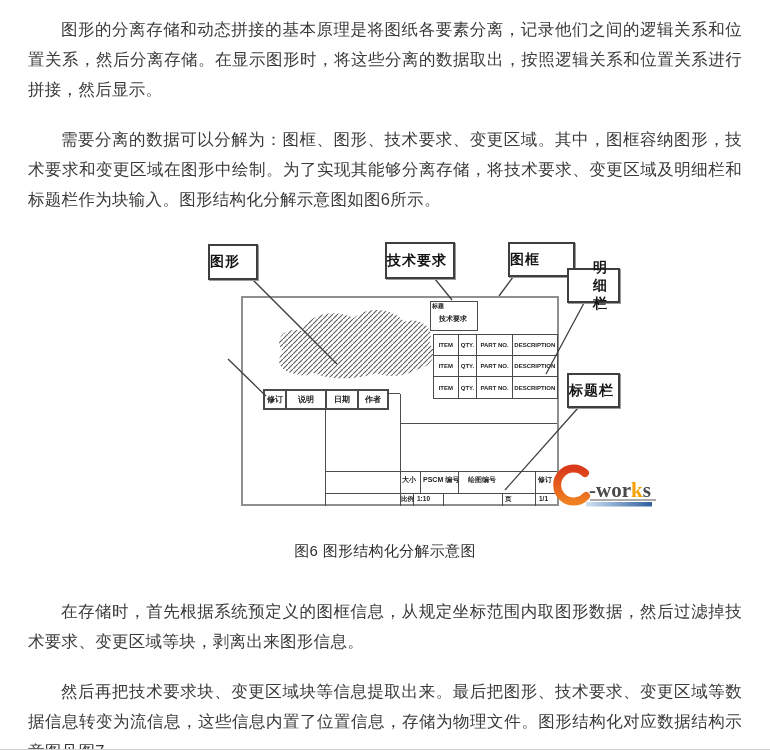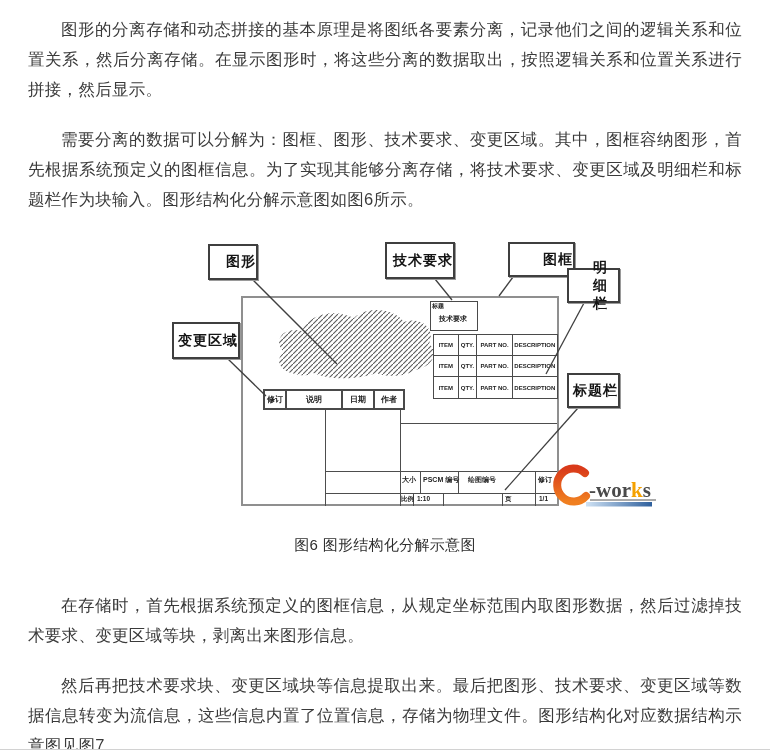--- a/index.html
+++ b/index.html
@@ -14,21 +14,21 @@
   .para{
     margin:0 0 20px 0;font-size:16.5px;line-height:30px;
     text-align:justify;text-indent:2em;color:#3a3a3a;
     letter-spacing:0.3px;
   }
   
   .fig-canvas{position:relative;width:714px;height:290px;margin:14px 0 0 -28px;}
   .fig-canvas *{box-sizing:border-box;}
   .lbl{
     position:absolute;background:#fff;border:2px solid #3f3f3f;
-    box-shadow:1px 1px 0 #9a9a9a;display:flex;align-items:center;justify-content:flex-end;
+    box-shadow:1px 1px 0 #9a9a9a;display:flex;align-items:center;justify-content:flex-start;
     font-size:14px;font-weight:bold;color:#151515;z-index:6;letter-spacing:1px;
   }
   .frame{position:absolute;left:241px;top:62px;width:318px;height:210px;border:2px solid #8f8f8f;background:#fff;z-index:1;}
   .ln{position:absolute;background:#4d4d4d;z-index:2;}
   .cloud{position:absolute;left:268px;top:70px;z-index:2;}
   .techbox{position:absolute;left:430px;top:67px;width:48px;height:30px;border:1px solid #4a4a4a;background:#fff;z-index:3;}
   .techbox .tag{position:absolute;left:1px;top:0px;font-size:6px;font-weight:bold;color:#222;}
   .techbox .txt{position:absolute;left:8px;top:12px;font-size:7px;font-weight:bold;color:#222;}
   .ptable{position:absolute;left:433px;top:100px;width:125px;border:1px solid #4a4a4a;background:#fff;z-index:3;}
   .pt-row{display:flex;height:21px;border-bottom:1px solid #4a4a4a;}
@@ -38,27 +38,27 @@
   .pt-cell:last-child{border-right:none;}
   .c1{width:25px;} .c2{width:19px;} .c3{width:36px;} .c4{width:45px;}
   .rstrip{position:absolute;left:263px;top:155px;height:21px;display:flex;border:2px solid #4a4a4a;background:#fff;z-index:3;}
   .r-cell{border-right:2px solid #4a4a4a;display:flex;align-items:center;justify-content:center;
     font-size:8px;font-weight:bold;color:#222;overflow:hidden;white-space:nowrap;}
   .r-cell:last-child{border-right:none;border-radius:6px;}
   .tbt{position:absolute;font-size:7px;font-weight:bold;color:#222;white-space:nowrap;z-index:3;}
   .tbt2{position:absolute;font-size:6.5px;font-weight:bold;color:#222;white-space:nowrap;z-index:3;}
   .leaders{position:absolute;left:0;top:0;z-index:5;pointer-events:none;}
   .logo{position:absolute;left:548px;top:226px;z-index:8;}
-  .caption{margin:6px 0 30px 0;text-align:center;font-size:15px;color:#2e2e2e;text-indent:0;}
+  .caption{margin:12px 0 30px 0;text-align:center;font-size:15px;color:#2e2e2e;text-indent:0;}
 </style>
 </head>
 <body>
 
 <p class="para">图形的分离存储和动态拼接的基本原理是将图纸各要素分离，记录他们之间的逻辑关系和位置关系，然后分离存储。在显示图形时，将这些分离的数据取出，按照逻辑关系和位置关系进行拼接，然后显示。</p>
-<p class="para">需要分离的数据可以分解为：图框、图形、技术要求、变更区域。其中，图框容纳图形，首先根据系统预定义的图框信息。为了实现其能够分离存储，将技术要求、变更区域及明细栏和标题栏作为块输入。图形结构化分解示意图如图6所示。</p>
+<p class="para">需要分离的数据可以分解为：图框、图形、技术要求、变更区域。其中，图框容纳图形，技术要求和变更区域在图形中绘制。为了实现其能够分离存储，将技术要求、变更区域及明细栏和标题栏作为块输入。图形结构化分解示意图如图6所示。</p>
 
 <div class="fig-canvas" style="width:770px;">
 
   <div class="frame"></div>
 
   <svg class="cloud" width="176" height="78" viewBox="0 0 176 78">
     <defs>
       <pattern id="hatch" width="5" height="5" patternUnits="userSpaceOnUse">
         <line x1="0" y1="5" x2="5" y2="0" stroke="#5a5a5a" stroke-width="1.1"></line>
       </pattern>
@@ -87,21 +87,21 @@
     <div class="pt-row">
       <div class="pt-cell c1">ITEM</div>
       <div class="pt-cell c2">QTY.</div>
       <div class="pt-cell c3">PART NO.</div>
       <div class="pt-cell c4">DESCRIPTION</div>
     </div>
   </div>
 
   <div class="rstrip">
     <div class="r-cell" style="width:22px">修订</div>
-    <div class="r-cell" style="width:56px">说明</div>
+    <div class="r-cell" style="width:40px">说明</div>
     <div class="r-cell" style="width:32px">日期</div>
     <div class="r-cell" style="width:28px">作者</div>
   </div>
 
   <div class="ln" style="left:325px;top:176px;width:1px;height:96px;"></div>
   <div class="ln" style="left:400px;top:160px;width:1px;height:112px;"></div>
   <div class="ln" style="left:385px;top:159px;width:15px;height:1px;"></div>
   <div class="ln" style="left:400px;top:189px;width:157px;height:1px;"></div>
   <div class="ln" style="left:325px;top:237px;width:232px;height:1px;"></div>
   <div class="ln" style="left:325px;top:259px;width:232px;height:1px;"></div>
@@ -127,23 +127,20 @@
     <span>图形</span>
   </div>
   <div class="lbl" style="left:385px;top:8px;width:70px;height:37px;">
     <span>技术要求</span>
   </div>
   <div class="lbl" style="left:508px;top:8px;width:67px;height:35px;">
     <span>图框</span>
   </div>
   <div class="lbl" style="left:567px;top:34px;width:53px;height:35px;padding-left:24px;">
     <span>明细栏</span>
-  </div>
-  <div class="lbl" style="left:172px;top:88px;width:68px;height:37px;">
-    <span>变更区域</span>
   </div>
   <div class="lbl" style="left:567px;top:139px;width:53px;height:35px;">
     <span>标题栏</span>
   </div>
 
   <svg class="leaders" width="770" height="290" viewBox="0 0 770 290">
     <g stroke="#3f3f3f" stroke-width="1.3">
       <line x1="253" y1="46" x2="337" y2="130"></line>
       <line x1="435" y1="45" x2="452" y2="66"></line>
       <line x1="513" y1="43" x2="499" y2="62"></line>

